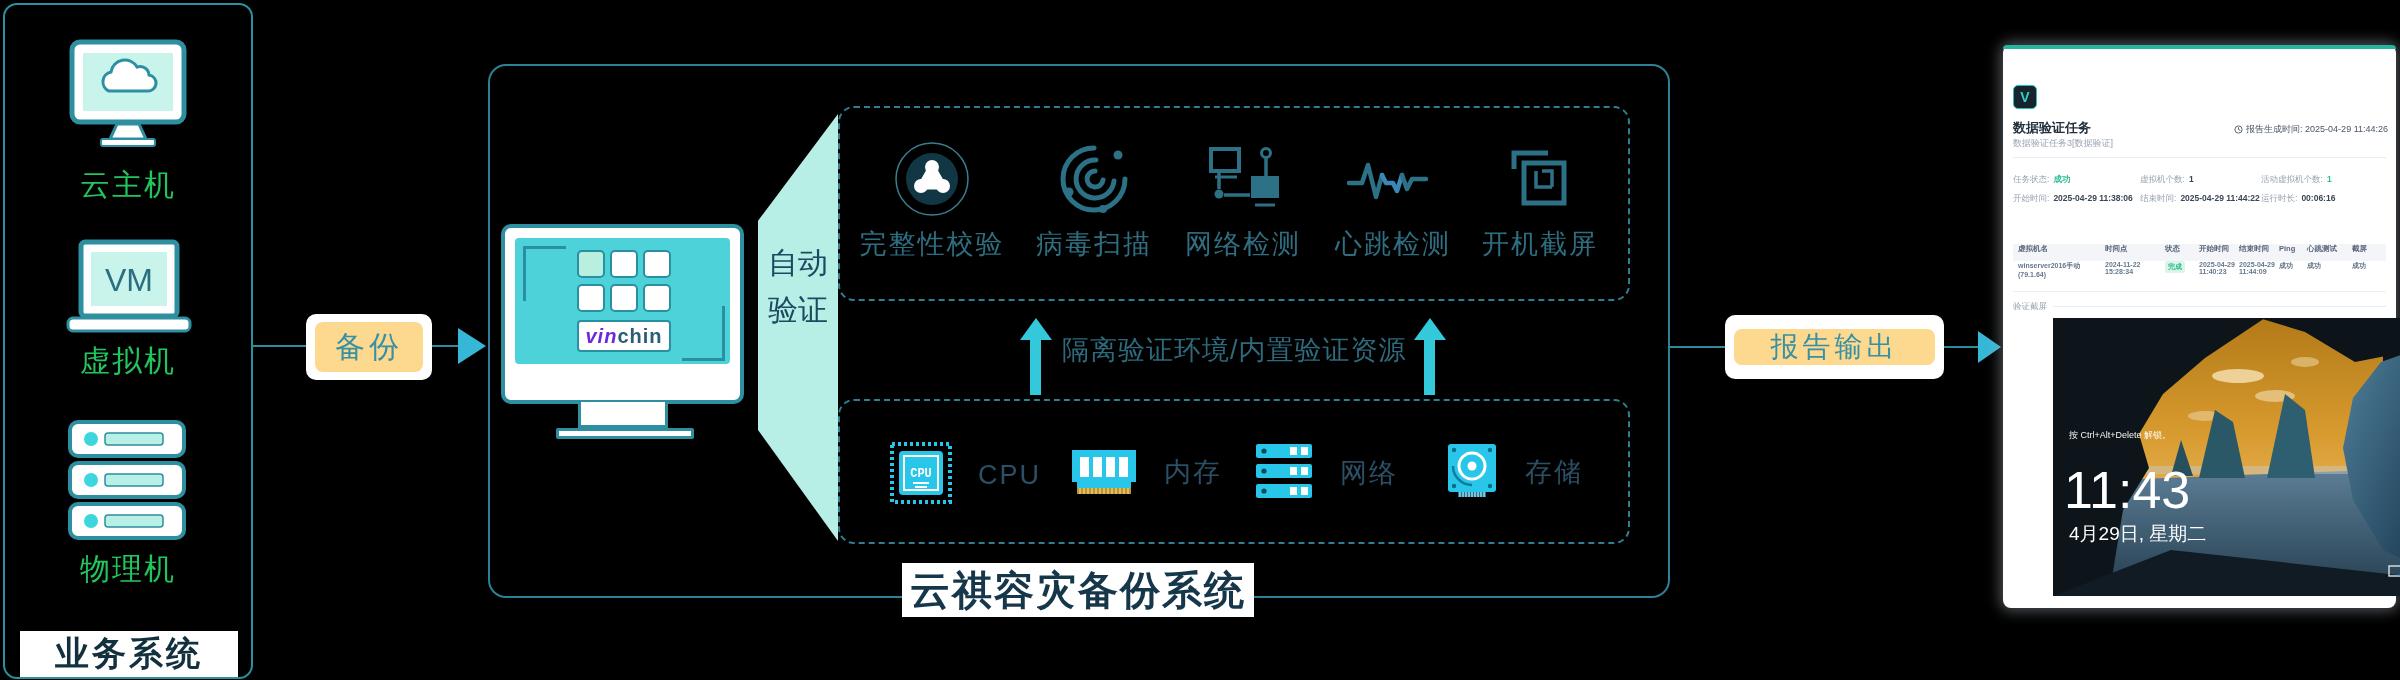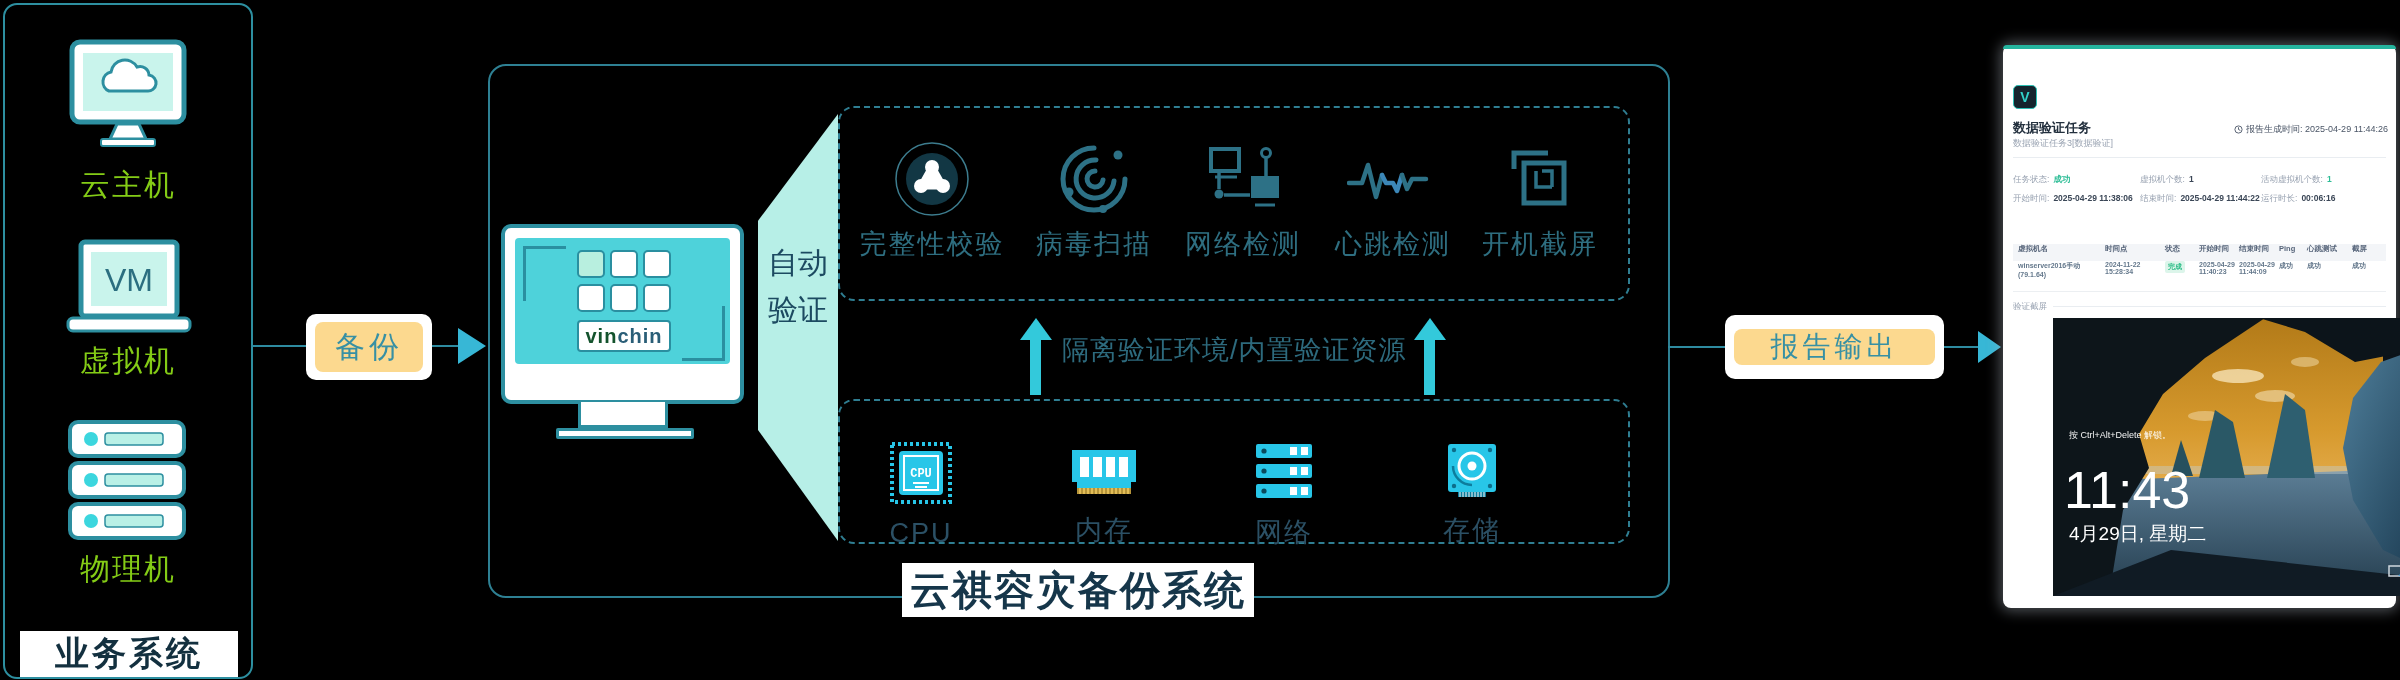--- a/index.html
+++ b/index.html
@@ -2,21 +2,21 @@
 <html><head>
 <meta charset="utf-8">
 <style>
   html,body{margin:0;padding:0;background:#000;}
   .stage{position:relative;width:2400px;height:680px;background:#000;overflow:hidden;
          font-family:"Liberation Sans","DejaVu Sans",sans-serif;}
   .abs{position:absolute;}
 
   
   .left-panel{left:3px;top:3px;width:246px;height:672px;border:2px solid #2d8fa0;border-radius:14px;}
-  .lp-label{width:246px;text-align:center;font-size:30px;color:#84cc16;letter-spacing:2px;}
+  .lp-label{width:246px;text-align:center;font-size:30px;color:#22c55e;letter-spacing:2px;}
   .biz-box{left:15px;top:626px;width:218px;height:46px;background:#fff;display:flex;align-items:center;justify-content:center;}
   .biz-box span{font-size:34px;font-weight:bold;color:#13303f;letter-spacing:3px;}
 
   
   .hline{height:2px;background:#2e8ba0;}
   .arrow-right{width:0;height:0;border-top:18px solid transparent;border-bottom:18px solid transparent;border-left:28px solid #37b7d6;}
   .flow-box{background:#fff;border-radius:10px;display:flex;align-items:center;justify-content:center;}
   .flow-box .inner{background:#fcd98f;border-radius:8px;display:flex;align-items:center;justify-content:center;}
   .flow-box .inner span{color:#3790a4;letter-spacing:4px;}
 
@@ -25,37 +25,37 @@
 
   
   .mon-body{left:501px;top:224px;width:243px;height:180px;background:#fff;border:4px solid #2d8fa0;border-radius:10px;box-sizing:border-box;}
   .mon-screen{left:515px;top:238px;width:215px;height:126px;background:#4ed2da;border-radius:4px;}
   .bracket-tl{left:523px;top:246px;width:40px;height:52px;border-left:3px solid #2a8fa0;border-top:3px solid #2a8fa0;}
   .bracket-br{left:682px;top:306px;width:40px;height:52px;border-right:3px solid #2a8fa0;border-bottom:3px solid #2a8fa0;}
   .tile{width:28px;height:28px;background:#fff;border:2px solid #2a8fa0;border-radius:5px;box-sizing:border-box;}
   .tile.lite{background:#b8efdf;}
   .vin-plate{left:577px;top:320px;width:94px;height:32px;background:#fff;border:2px solid #2a8fa0;border-radius:4px;box-sizing:border-box;
              display:flex;align-items:center;justify-content:center;font-size:20px;font-weight:bold;letter-spacing:1px;}
-  .vin-plate .p1{color:#14532d;} .vin-plate .p2{color:#2a5e77;}
+  .vin-plate .p1{color:#6d28d9;font-style:italic;} .vin-plate .p2{color:#2a5e77;}
   .mon-stand{left:578px;top:402px;width:90px;height:26px;background:#fff;border:3px solid #2d8fa0;border-top:none;box-sizing:border-box;}
   .mon-base{left:556px;top:428px;width:138px;height:11px;background:#fff;border:3px solid #2d8fa0;border-radius:2px;box-sizing:border-box;}
 
   
   .funnel{left:758px;top:114px;width:80px;height:427px;background:#b7efe7;
           clip-path:polygon(0 25%,100% 0,100% 100%,0 74%);}
   .auto-verify{left:758px;top:240px;width:80px;text-align:center;font-size:30px;line-height:1.55;color:#1c4a61;font-weight:500;}
 
   
   .dash-box{border:2px dashed #2f7e92;border-radius:16px;}
   .top-dash{left:838px;top:106px;width:788px;height:191px;}
   .bot-dash{left:838px;top:399px;width:788px;height:141px;}
   .v-item{position:absolute;width:170px;text-align:center;}
   .v-item .ic{height:86px;display:flex;align-items:center;justify-content:center;}
   .v-item .lb{font-size:27px;color:#2e6e80;letter-spacing:2px;margin-top:4px;}
-  .r-item{position:absolute;display:flex;align-items:center;gap:8px;flex-direction:column;}
+  .r-item{position:absolute;display:flex;align-items:center;gap:24px;}
   .r-item .lb{font-size:27px;color:#2b5065;letter-spacing:2px;}
 
   
   .up-arrow-head{width:0;height:0;border-left:16px solid transparent;border-right:16px solid transparent;border-bottom:22px solid #33c9db;}
   .up-arrow-stem{width:11px;height:55px;background:#33c9db;}
   .mid-text{left:1062px;top:332px;width:360px;font-size:27px;color:#2d6a7d;letter-spacing:1px;}
 
   
   .sys-label{left:902px;top:563px;width:352px;height:54px;background:#fff;display:flex;align-items:center;justify-content:center;z-index:5;}
   .sys-label span{font-size:40px;font-weight:800;color:#16364a;letter-spacing:2px;}

